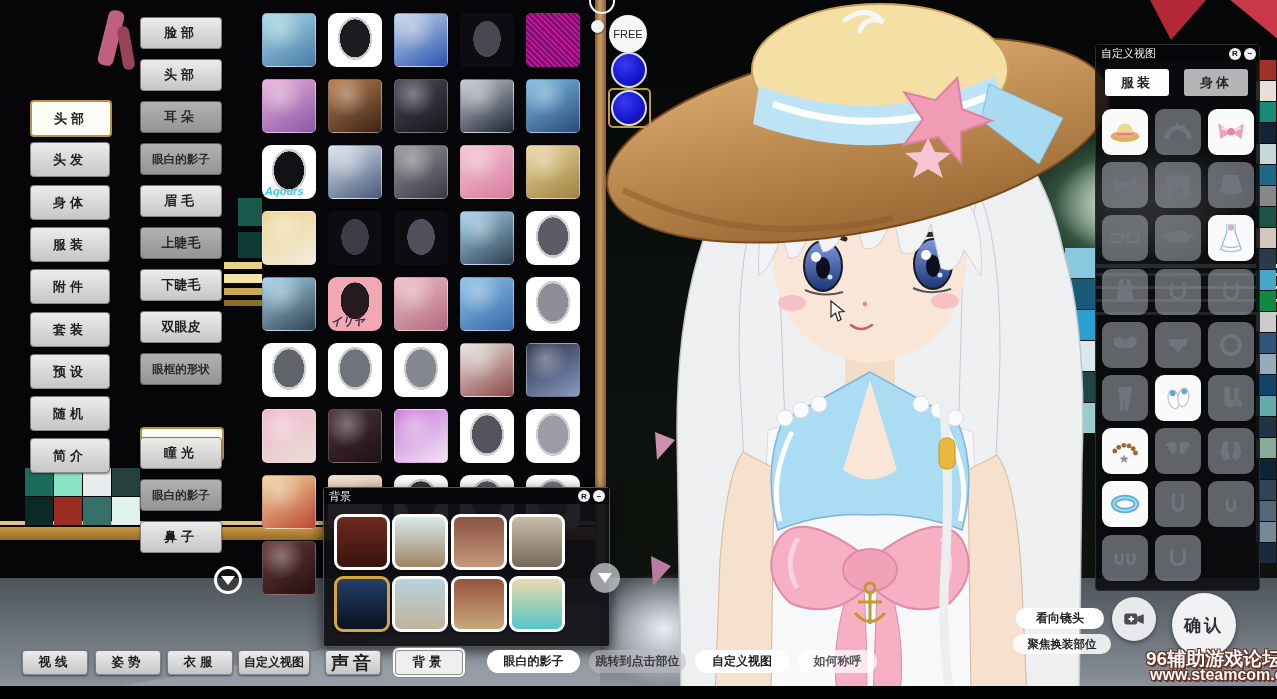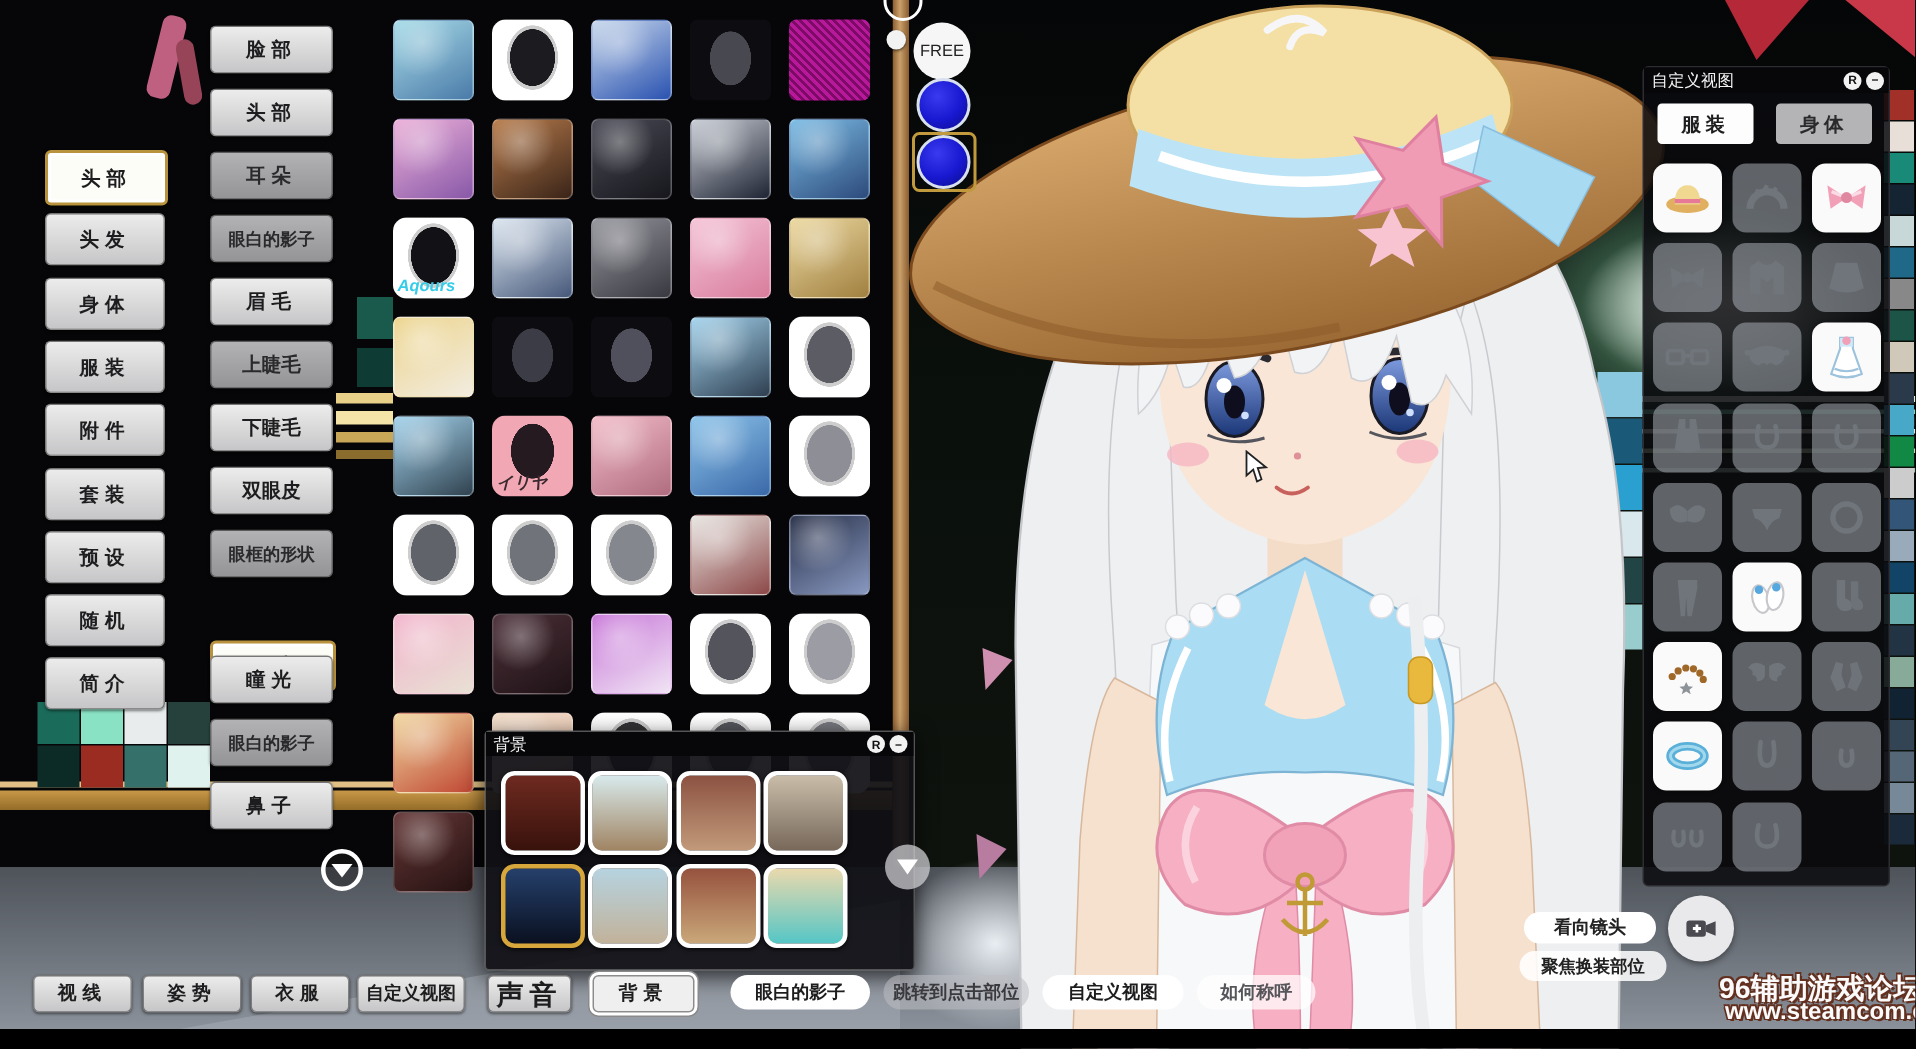--- a/index.html
+++ b/index.html
@@ -504,20 +504,23 @@
   <div class="pill" style="left:1013px;top:634px;width:98px;height:20px;background:rgba(255,255,255,.85);font-size:11.5px;">
     <span>聚焦换装部位</span>
   </div>
   <div class="circlebtn" style="left:1112px;top:597px;width:44px;height:44px;background:#e9e9eb;box-shadow:0 2px 4px rgba(0,0,0,.4);">
     <svg width="26" height="26" viewBox="0 0 24 24">
       <rect x="3" y="7" width="12" height="10" rx="2" fill="#4a4a50"></rect>
       <path d="M15,10 L21,7.5 V16.5 L15,14 Z" fill="#4a4a50"></path>
       <path d="M7,12 h5 M9.5,9.5 v5" stroke="#fff" stroke-width="1.7"></path>
     </svg>
   </div>
+  <div class="circlebtn" style="left:1172px;top:593px;width:64px;height:64px;background:#f2f2f4;box-shadow:0 2px 5px rgba(0,0,0,.45);color:#2e2e33;font-size:17px;font-weight:700;letter-spacing:3px;">
+    <span>确认</span>
+  </div>
 
   <div class="abs" style="left:0;top:686px;width:1277px;height:13px;background:#000;"></div>
 
   <div class="wm" style="left:1146px;top:646px;font-size:19px;">96辅助游戏论坛</div>
   <div class="wm" style="left:1150px;top:666px;font-size:16px;">www.steamcom.cn</div>
 
   <svg class="abs" style="left:830px;top:300px;" width="16" height="22" viewBox="0 0 16 22">
     <polygon points="1,1 1,17 5.5,13 8,21 11,19.5 8.5,12 14,11.5" fill="#fff" stroke="#222" stroke-width="1.2"></polygon>
   </svg>
 <div class="btn sel" style="left: 30px; top: 100px; width: 78px; height: 33px; letter-spacing: 4px;">头部</div>

